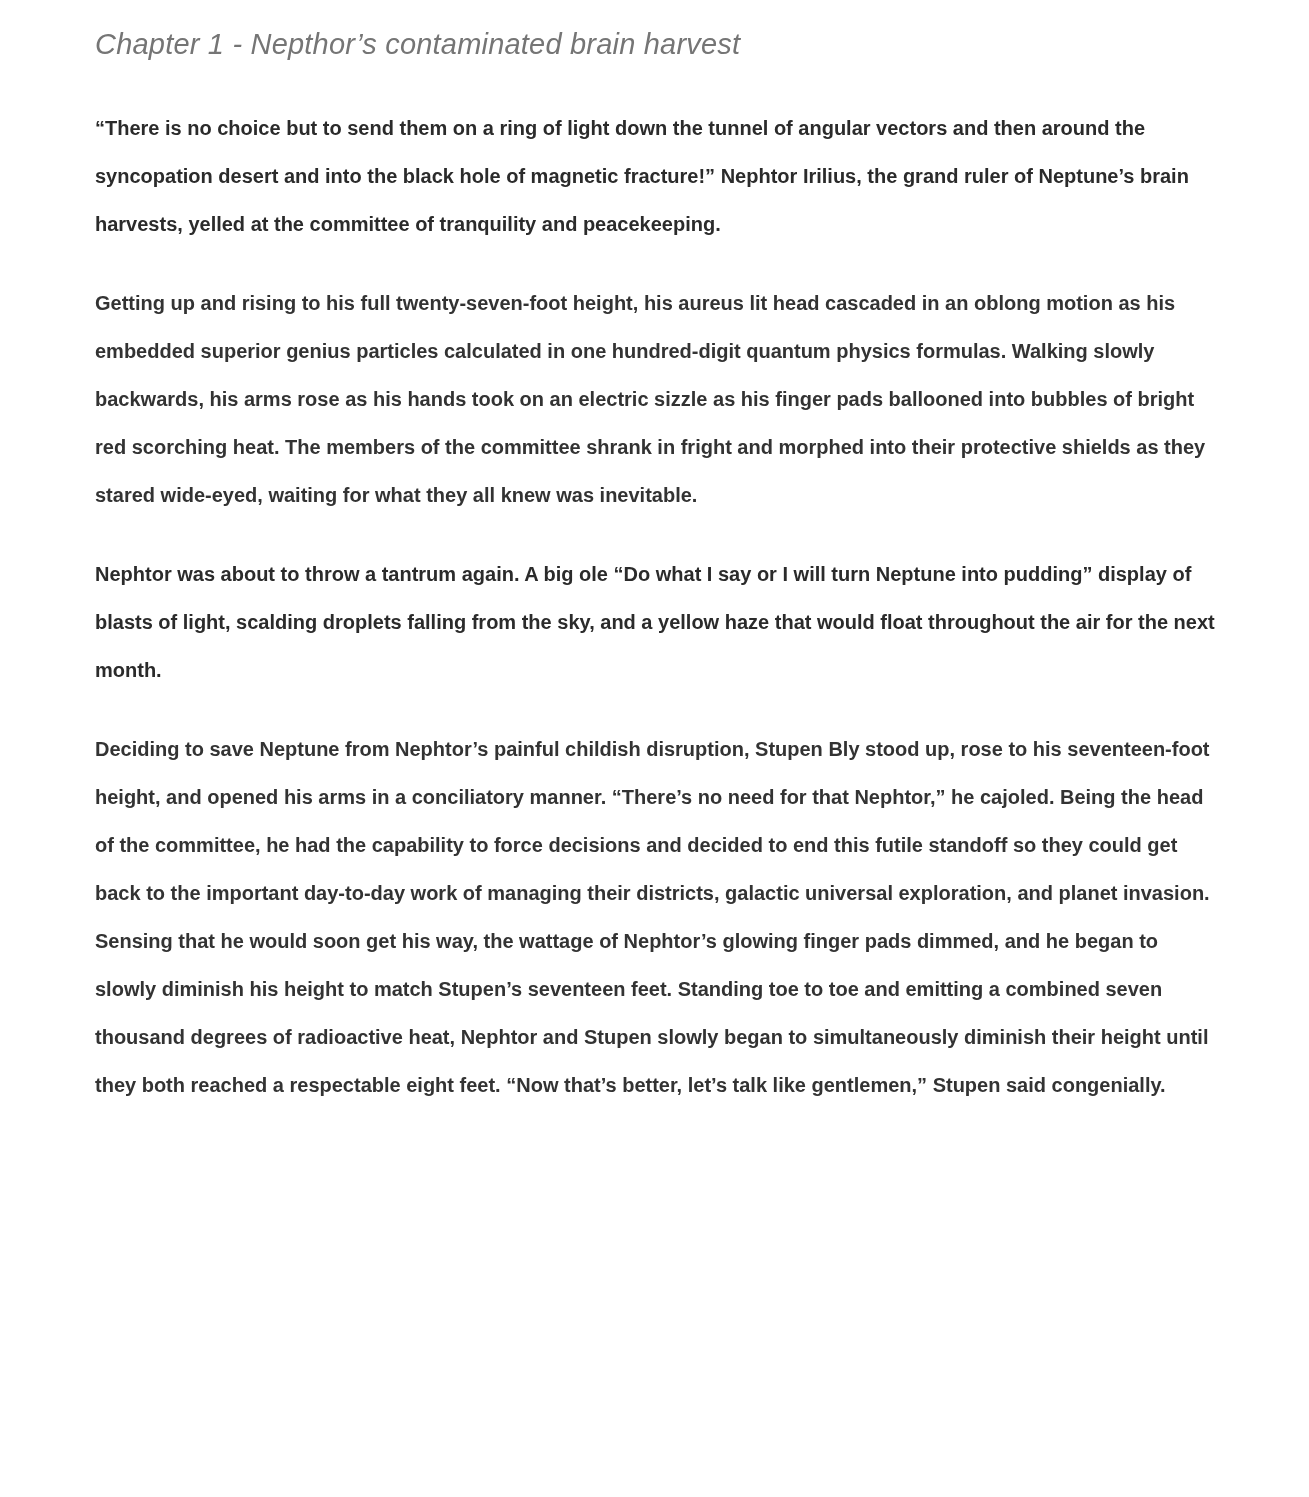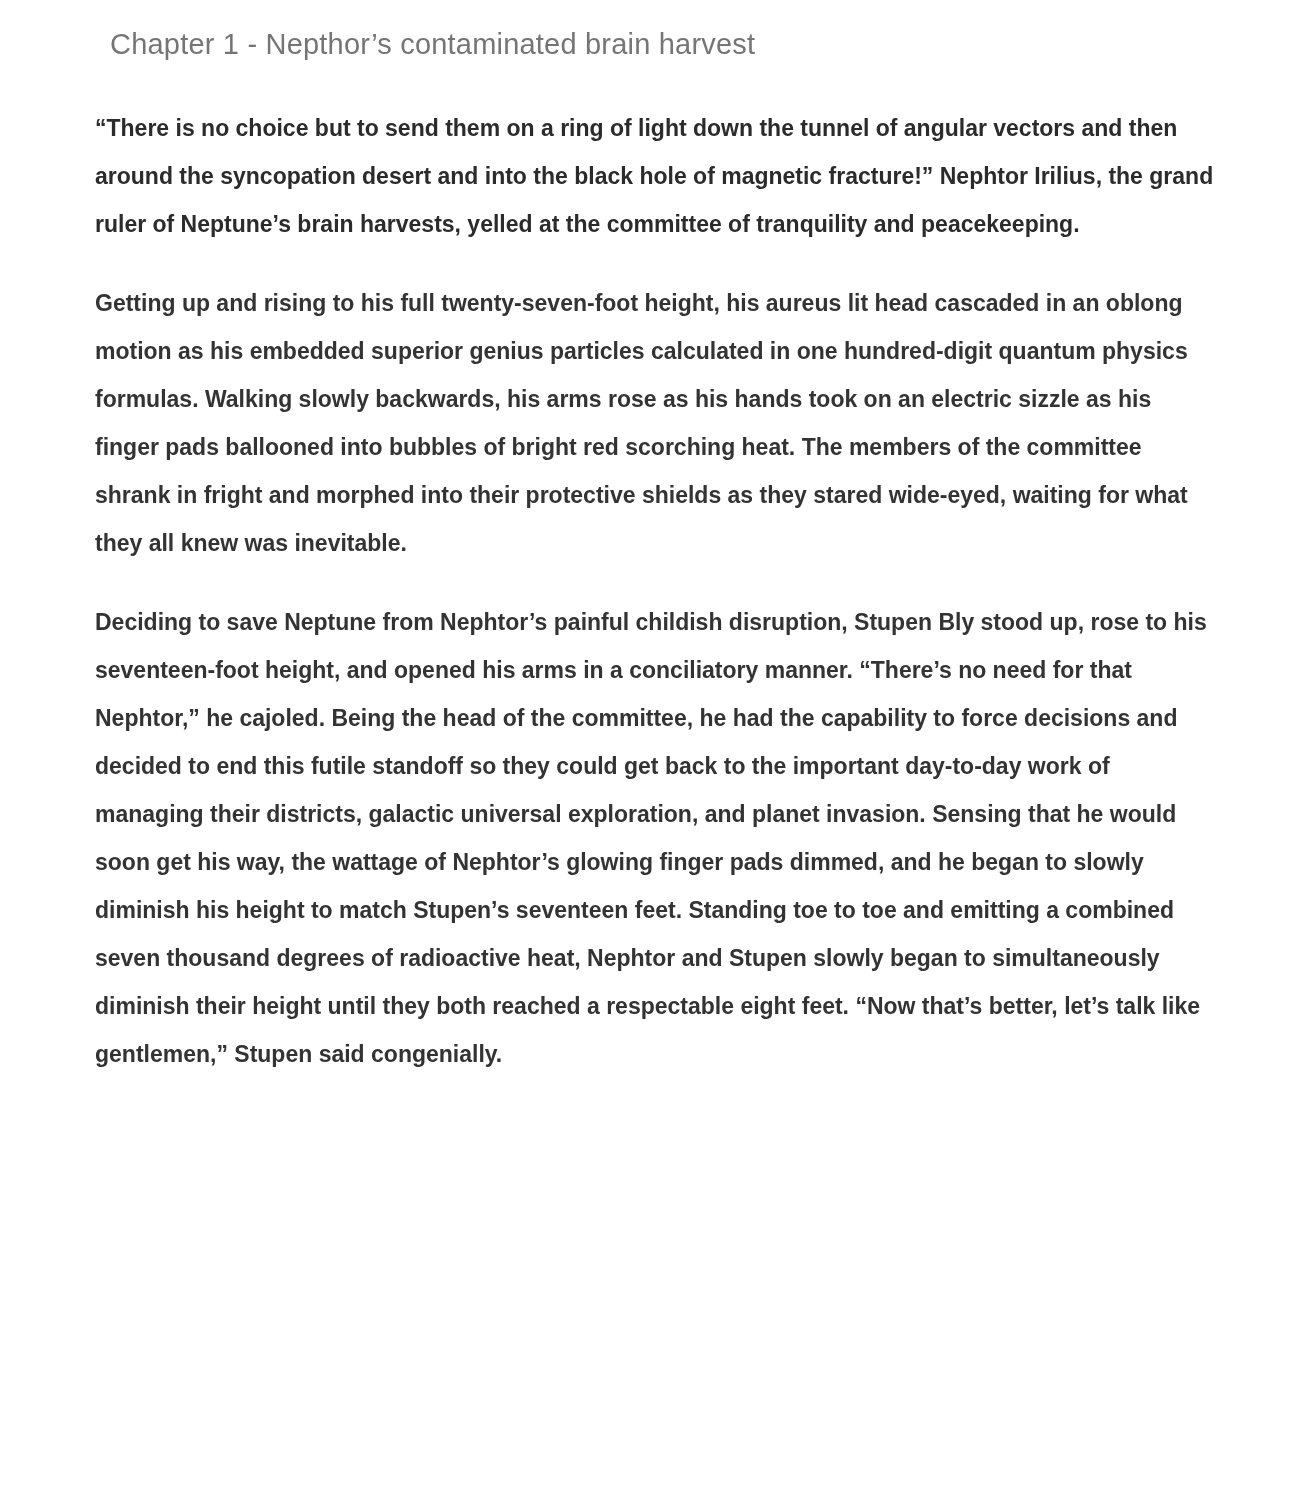--- a/index.html
+++ b/index.html
@@ -13,25 +13,26 @@
     box-sizing: border-box;
     padding: 26px 94px 40px 95px;
     background: #ffffff;
     font-family: "Liberation Sans", "DejaVu Sans", sans-serif;
   }
   .chapter-heading {
     font-size: 29px;
     font-weight: 400;
     color: #757575;
     line-height: 1.25;
-    margin: 0 0 42px 15px;
+    margin: 0 0 42px 0;
     letter-spacing: 0.2px;
+    font-style: italic;
   }
   .para {
-    font-size: 23px;
+    font-size: 20px;
     color: #333333;
     line-height: 48px;
     margin: 0 0 31px 0;
     max-width: 1122px;
   }
   .para.bold {
     font-weight: 700;
     color: #2b2b2b;
   }
   .para.regular {
@@ -41,15 +42,16 @@
 </head>
 <body>
 
 <div class="page">
   <h1 class="chapter-heading">Chapter 1 - Nepthor’s contaminated brain harvest</h1>
 
   <p class="para bold">“There is no choice but to send them on a ring of light down the tunnel of angular vectors and then around the syncopation desert and into the black hole of magnetic fracture!” Nephtor Irilius, the grand ruler of Neptune’s brain harvests, yelled at the committee of tranquility and peacekeeping.</p>
 
   <p class="para regular">Getting up and rising to his full twenty-seven-foot height, his aureus lit head cascaded in an oblong motion as his embedded superior genius particles calculated in one hundred-digit quantum physics formulas. Walking slowly backwards, his arms rose as his hands took on an electric sizzle as his finger pads ballooned into bubbles of bright red scorching heat. The members of the committee shrank in fright and morphed into their protective shields as they stared wide-eyed, waiting for what they all knew was inevitable.</p>
 
+  <p class="para bold">Nephtor was about to throw a tantrum again. A big ole “Do what I say or I will turn Neptune into pudding” display of blasts of light, scalding droplets falling from the sky, and a yellow haze that would float throughout the air for the next month.</p>
 
   <p class="para regular">Deciding to save Neptune from Nephtor’s painful childish disruption, Stupen Bly stood up, rose to his seventeen-foot height, and opened his arms in a conciliatory manner. “There’s no need for that Nephtor,” he cajoled. Being the head of the committee, he had the capability to force decisions and decided to end this futile standoff so they could get back to the important day-to-day work of managing their districts, galactic universal exploration, and planet invasion. Sensing that he would soon get his way, the wattage of Nephtor’s glowing finger pads dimmed, and he began to slowly diminish his height to match Stupen’s seventeen feet. Standing toe to toe and emitting a combined seven thousand degrees of radioactive heat, Nephtor and Stupen slowly began to simultaneously diminish their height until they both reached a respectable eight feet. “Now that’s better, let’s talk like gentlemen,” Stupen said congenially.</p>
 </div>
 
 </body></html>

